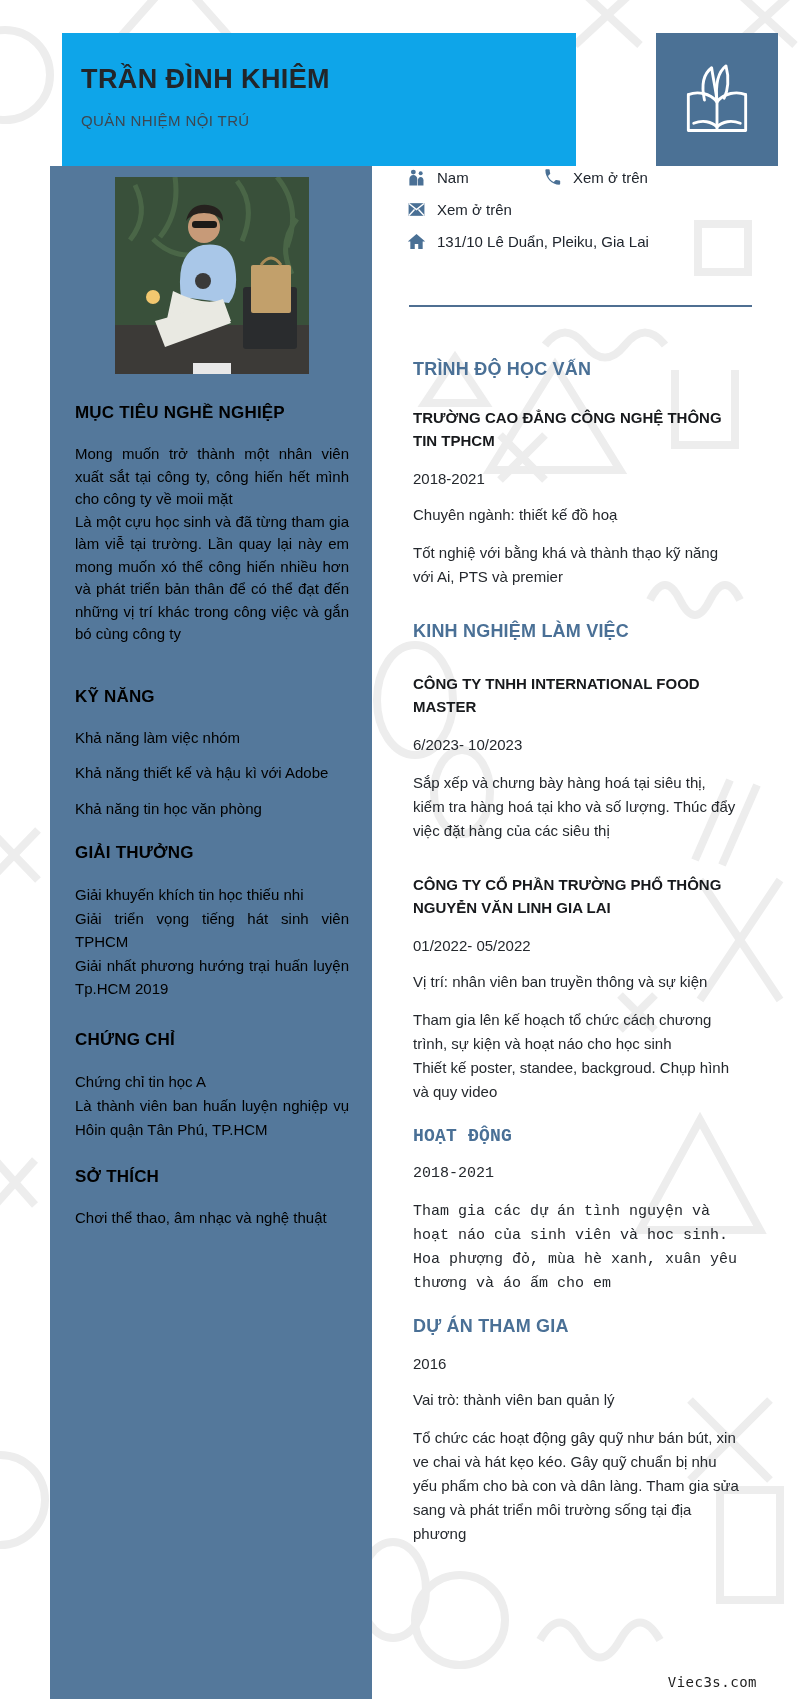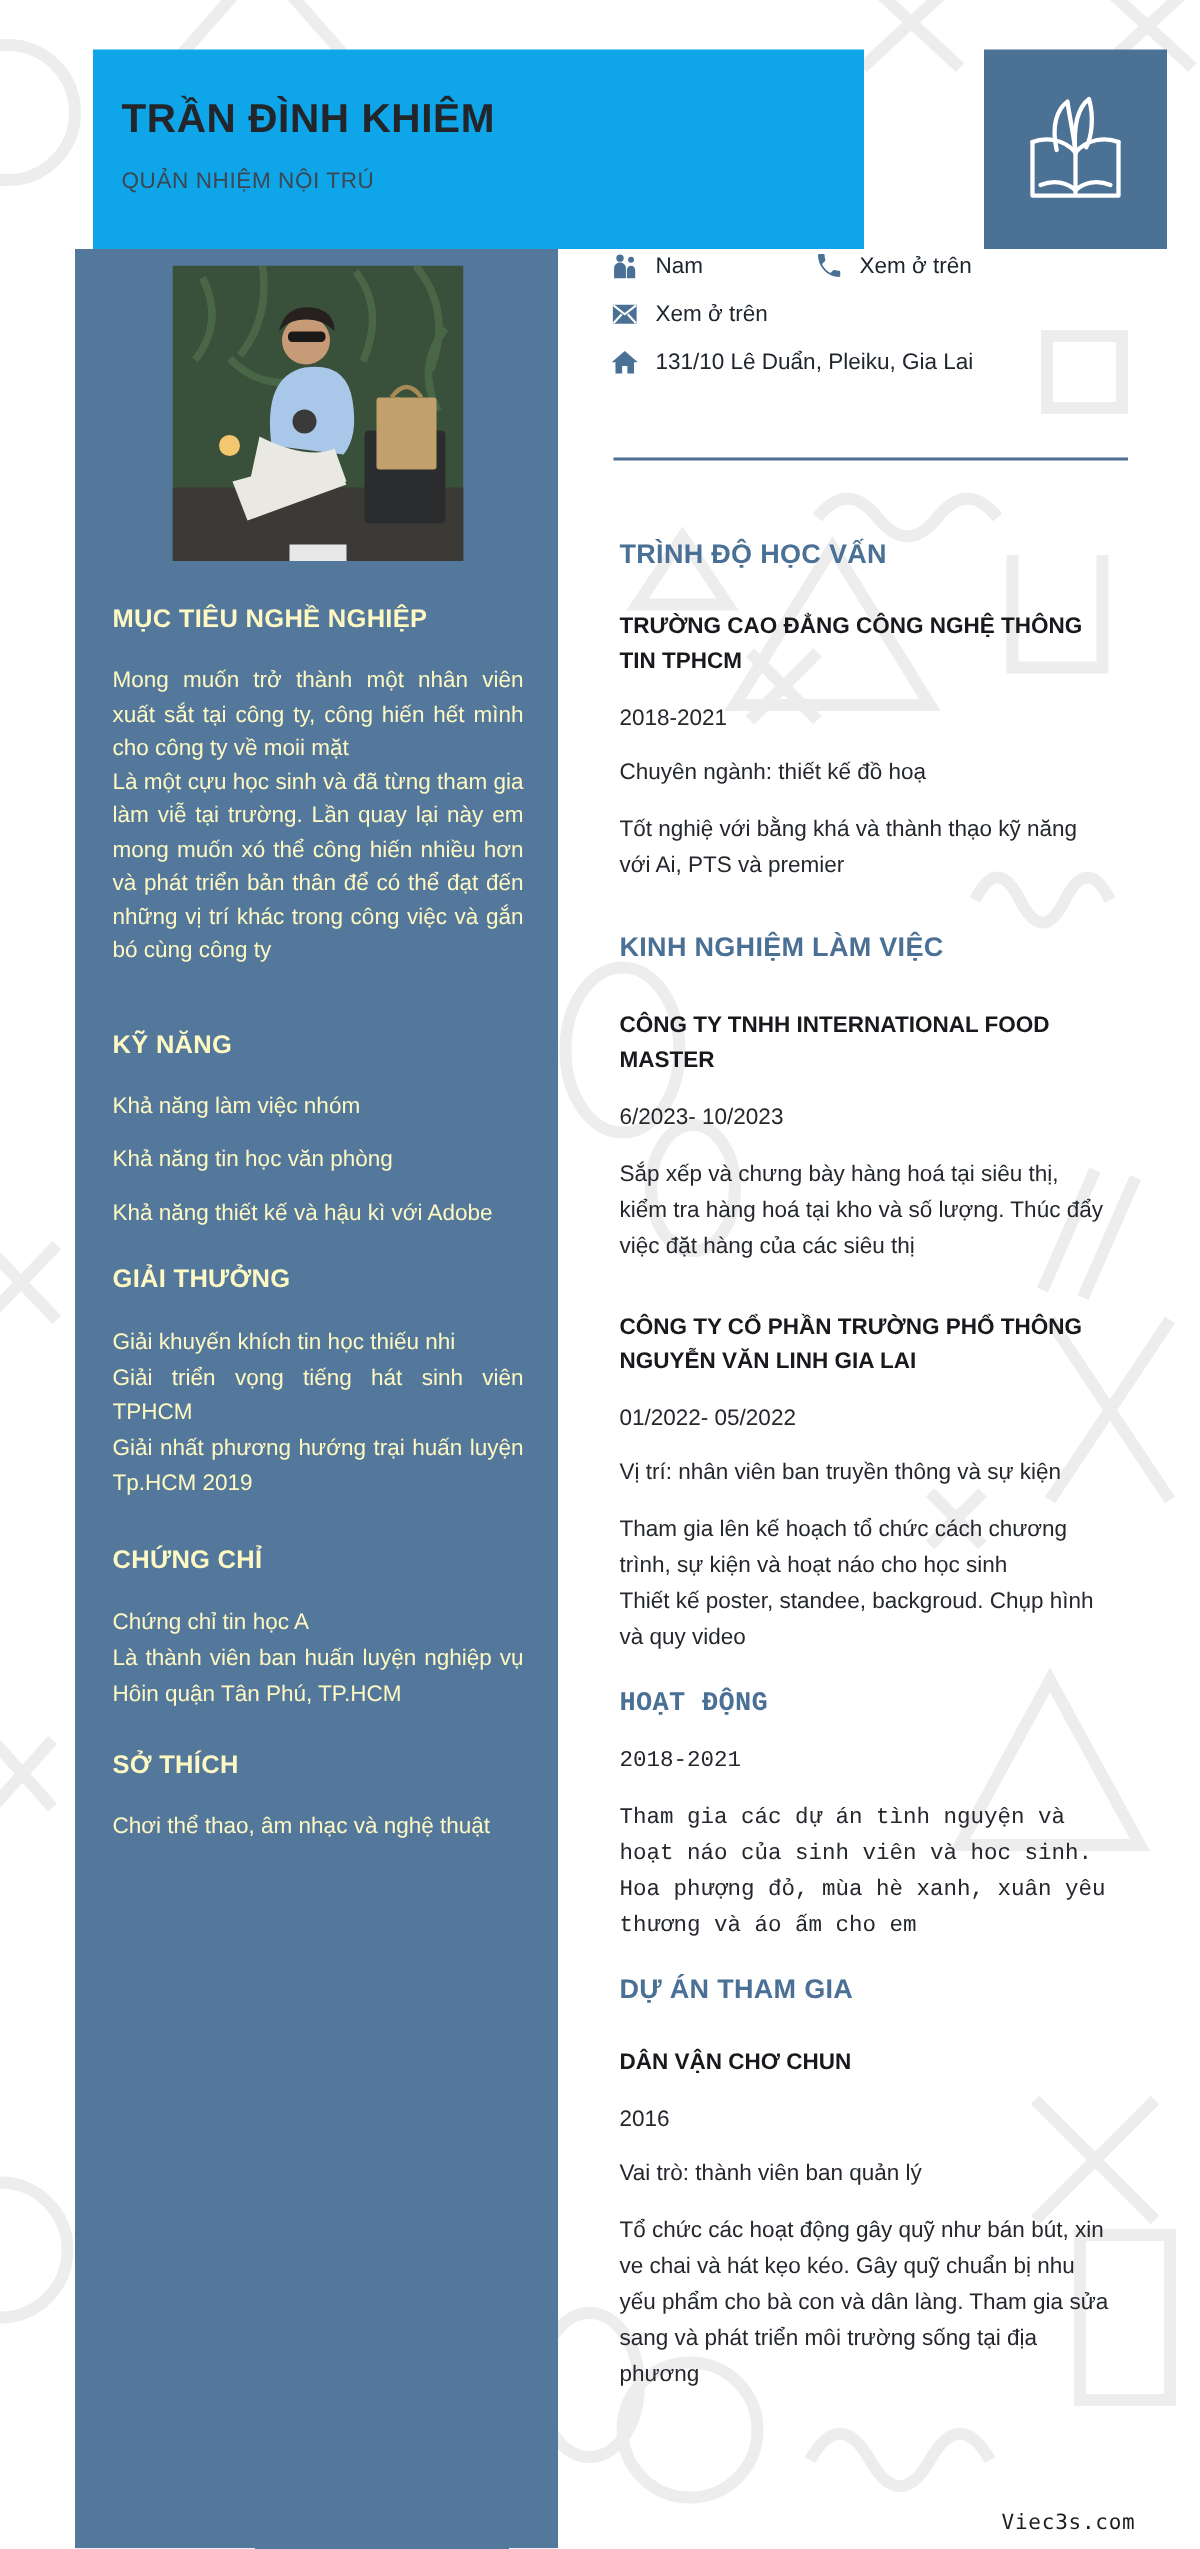--- a/index.html
+++ b/index.html
@@ -19,21 +19,21 @@
   .name { font-size:27px; line-height:33px; font-weight:700; color:#22262a; letter-spacing:.4px; }
   .job-title { margin-top:16px; font-size:15px; color:#3d4751; letter-spacing:.4px; }
   .logo-box {
     position:absolute; left:656px; top:33px; width:122px; height:133px;
     background:#4b7195; z-index:2; display:flex; align-items:center; justify-content:center;
   }
 
   
   .sidebar {
     position:absolute; left:50px; top:166px; width:322px; height:1533px;
-    background:#54789b; z-index:1; padding:11px 23px 0 25px; color:#fef9c3;
+    background:#54789b; z-index:1; padding:11px 23px 0 25px; color:#000000;
   }
   .photo-frame { width:194px; height:197px; margin:0 auto; display:block; }
   .side-section h2 { font-size:17px; line-height:21px; font-weight:700; letter-spacing:.2px; margin-bottom:20px; }
   .sb-block { font-size:15px; line-height:22.5px; text-align:justify; white-space:pre-line; }
   .sec-objective { margin-top:28px; }
   .sec-skills    { margin-top:40px; }
   .sec-awards    { margin-top:22px; }
   .sec-certs     { margin-top:28px; }
   .sec-hobby     { margin-top:24px; }
   .skill-item { font-size:15px; line-height:22.5px; margin-bottom:13px; }
@@ -147,22 +147,22 @@
 
     <section class="side-section sec-objective">
       <h2>MỤC TIÊU NGHỀ NGHIỆP</h2>
       <div class="sb-block">Mong muốn trở thành một nhân viên xuất sắt tại công ty, công hiến hết mình cho công ty về moii mặt
 Là một cựu học sinh và đã từng tham gia làm viễ tại trường. Lần quay lại này em mong muốn xó thể công hiến nhiều hơn và phát triển bản thân để có thể đạt đến những vị trí khác trong công việc và gắn bó cùng công ty</div>
     </section>
 
     <section class="side-section sec-skills">
       <h2>KỸ NĂNG</h2>
       <div class="skill-item">Khả năng làm việc nhóm</div>
+      <div class="skill-item">Khả năng thiết kế và hậu kì với Adobe</div>
       <div class="skill-item">Khả năng tin học văn phòng</div>
-      <div class="skill-item">Khả năng thiết kế và hậu kì với Adobe</div>
     </section>
 
     <section class="side-section sec-awards">
       <h2>GIẢI THƯỞNG</h2>
       <div class="sb-block">Giải khuyến khích tin học thiếu nhi
 Giải triển vọng tiếng hát sinh viên TPHCM
 Giải nhất phương hướng trại huấn luyện Tp.HCM 2019</div>
     </section>
 
     <section class="side-section sec-certs">
@@ -245,21 +245,20 @@
 
     <section class="msec msec-activities">
       <h2>HOẠT ĐỘNG</h2>
       <div class="meta">2018-2021</div>
       <div class="desc">Tham gia các dự án tình nguyện và hoạt náo của sinh viên và hoc sinh.
 Hoa phượng đỏ, mùa hè xanh, xuân yêu thương và áo ấm cho em</div>
     </section>
 
     <section class="msec msec-projects">
       <h2>DỰ ÁN THAM GIA</h2>
-      <div class="entry-title">DÂN VẬN CHƠ CHUN</div>
       <div class="meta">2016</div>
       <div class="meta">Vai trò: thành viên ban quản lý</div>
       <div class="desc">Tổ chức các hoạt động gây quỹ như bán bút, xin ve chai và hát kẹo kéo. Gây quỹ chuẩn bị nhu yếu phẩm cho bà con và dân làng. Tham gia sửa sang và phát triển môi trường sống tại địa phương</div>
     </section>
   </main>
 
   <div class="footer">Viec3s.com</div>
 </div>
 
 </body></html>

